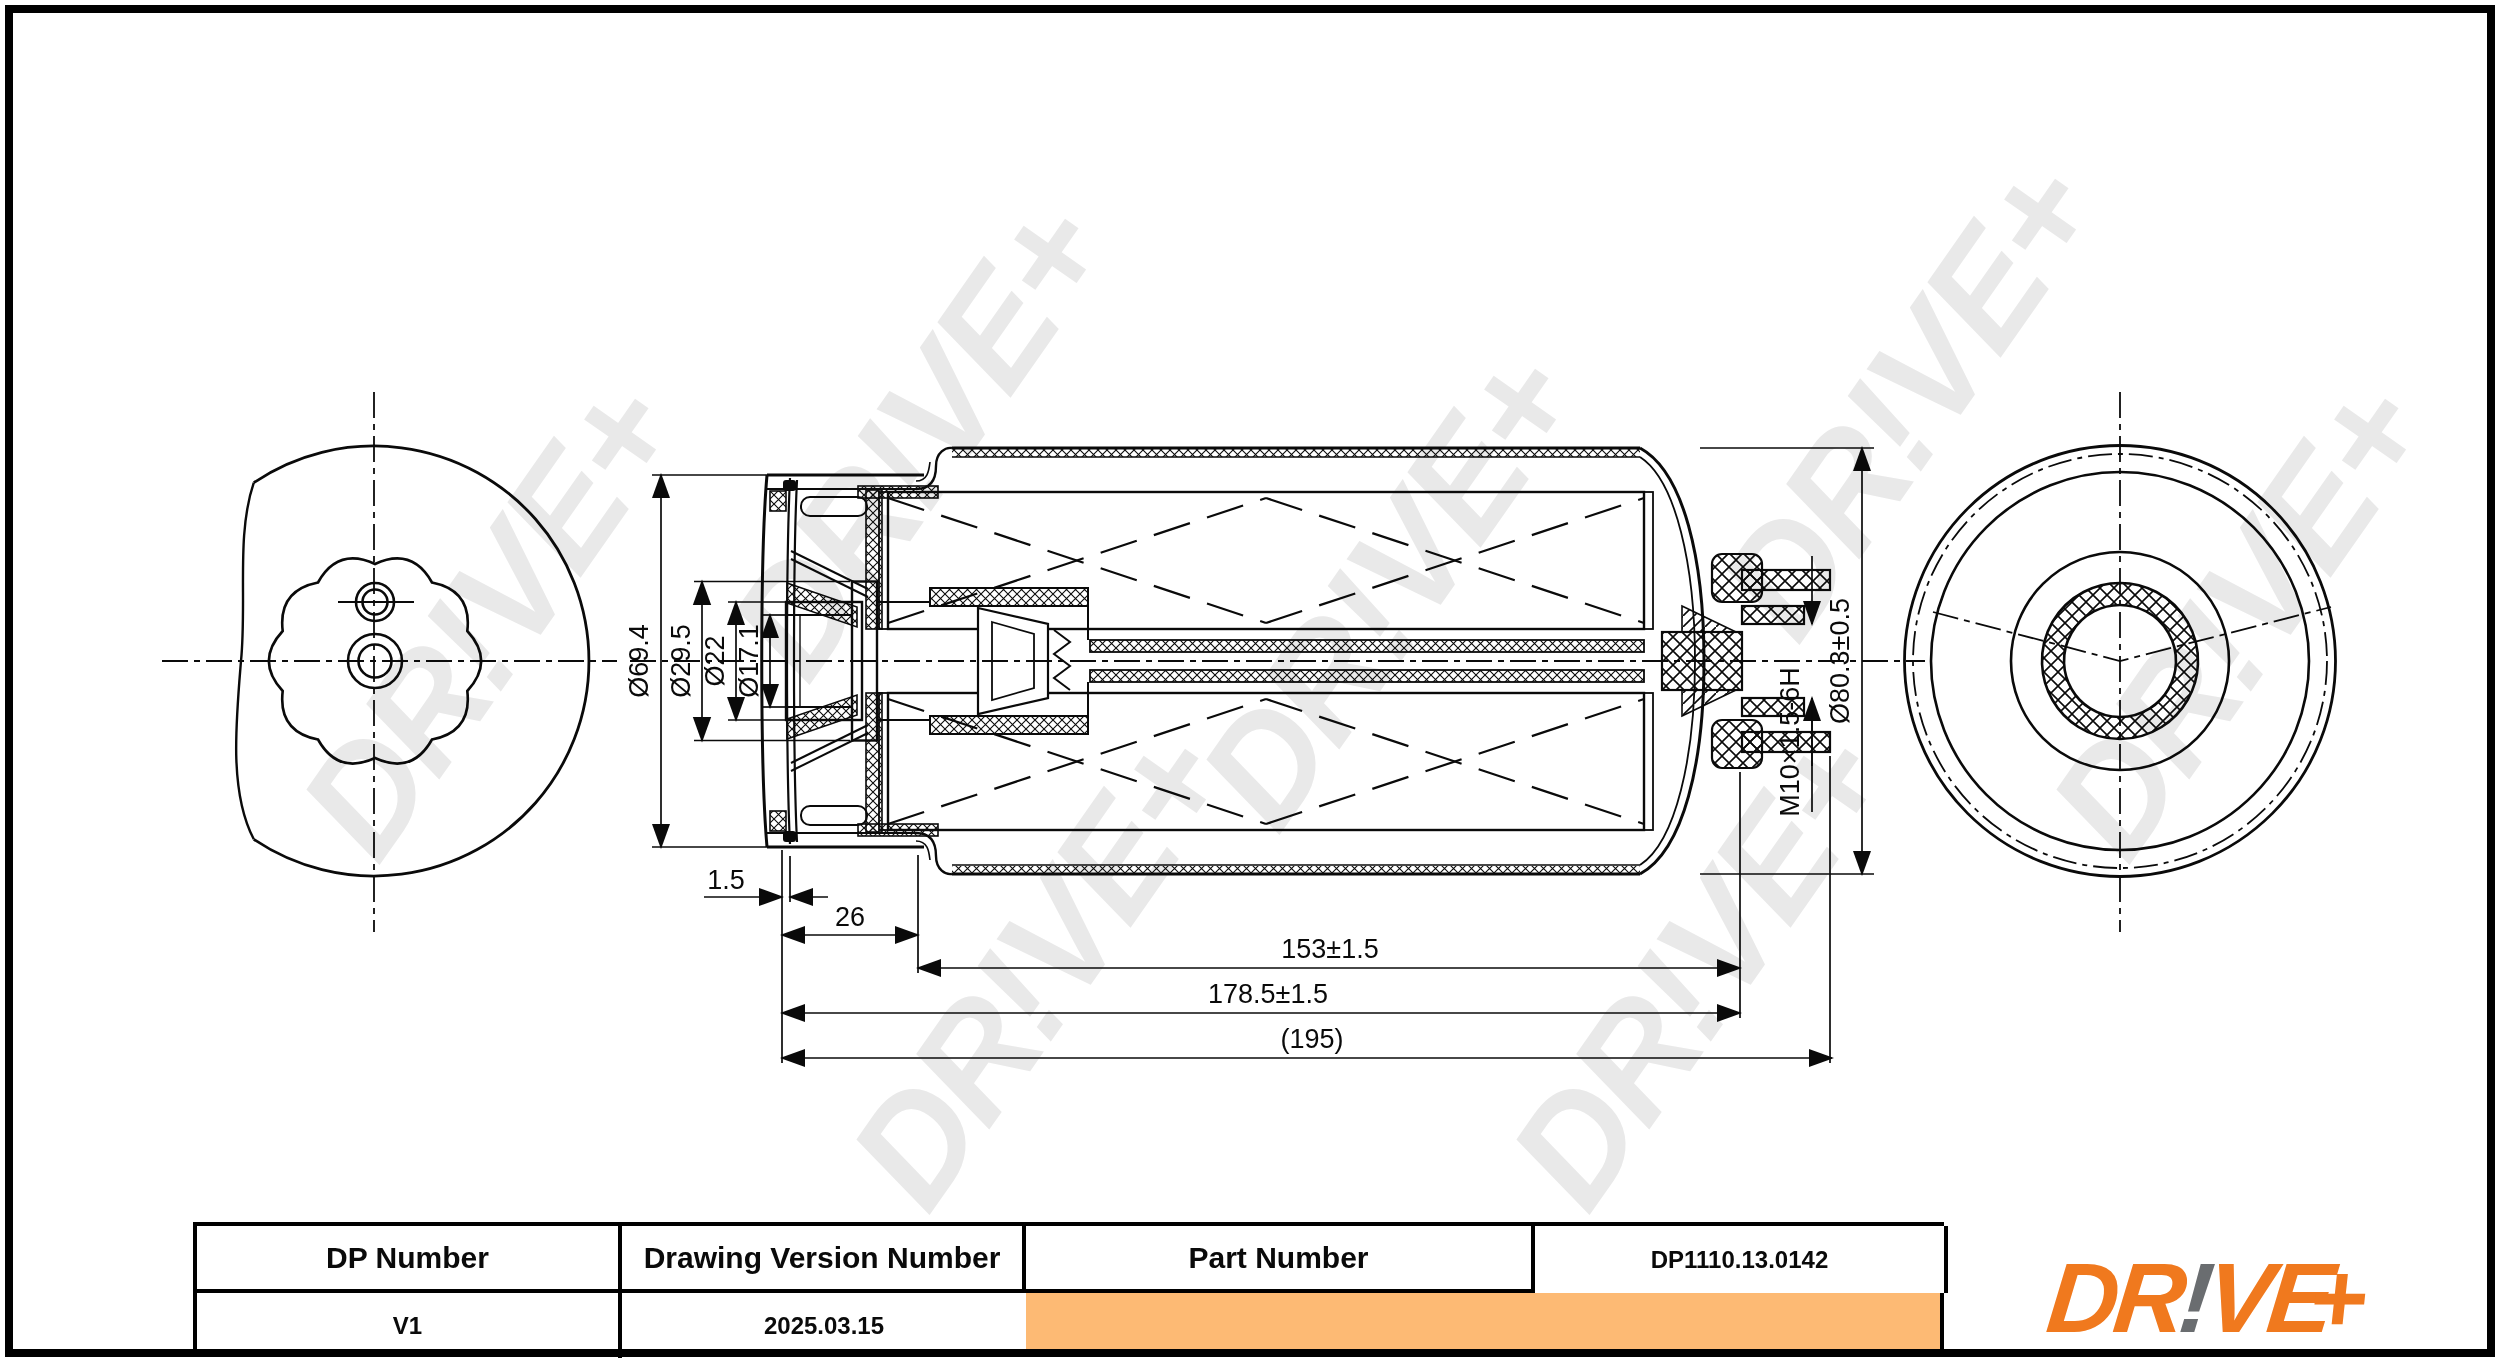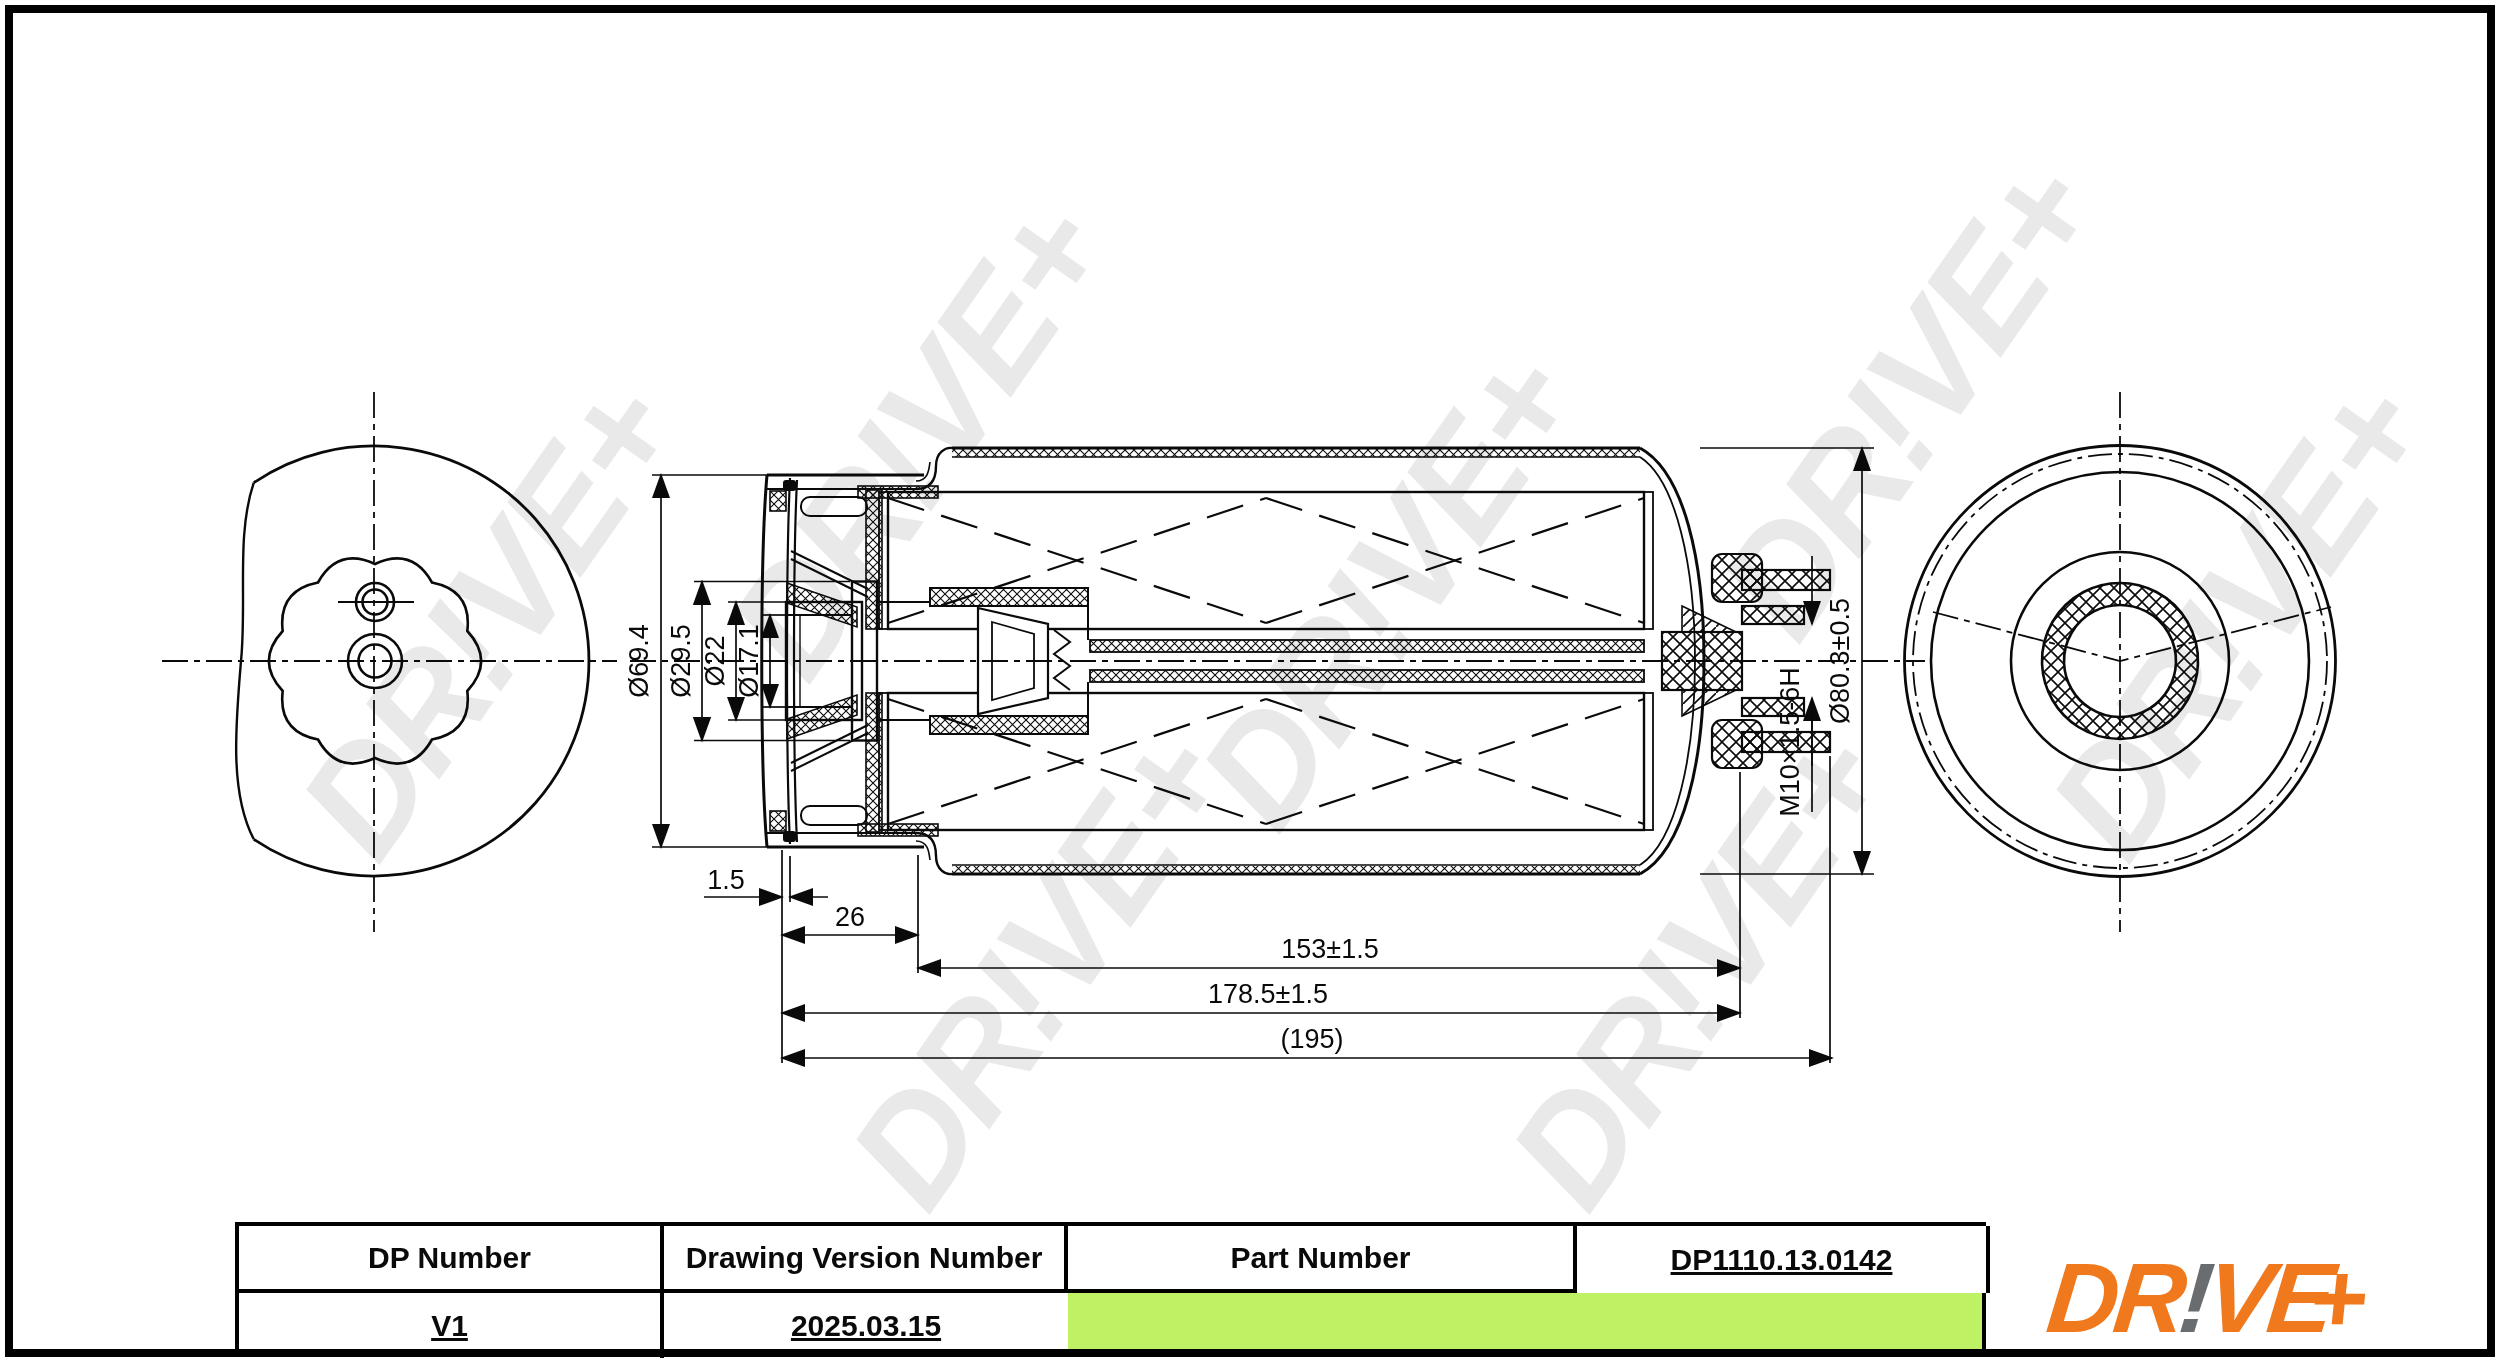--- a/index.html
+++ b/index.html
@@ -5,28 +5,28 @@
   html,body{margin:0;padding:0;background:#fff;}
   #sheet{position:relative;width:2500px;height:1362px;background:#fff;overflow:hidden;
          font-family:"Liberation Sans", sans-serif;}
   #frame{position:absolute;left:5px;top:5px;right:5px;bottom:5px;border:8px solid #000;pointer-events:none;}
   svg{position:absolute;left:0;top:0;}
   svg text{font-family:"Liberation Sans", sans-serif;font-size:27px;fill:#0a0a0a;}
   .wm{font-size:150px;font-weight:bold;font-style:italic;fill:#e9e9e9;letter-spacing:-4px;}
   
   #titleblock{position:absolute;left:193px;top:1222px;width:1751px;height:132px;
     display:grid;grid-template-columns:425px 404px 509px 413px;grid-template-rows:67px 65px;
-    border:4px solid #000;box-sizing:border-box;background:#bef264;margin-left:42px;}
+    border:4px solid #000;box-sizing:border-box;background:#fdba74;}
   #titleblock .cell{border-right:4px solid #000;border-bottom:4px solid #000;
     display:flex;align-items:center;justify-content:center;box-sizing:border-box;
     font-weight:bold;color:#0a0a0a;background:#fff;}
   #titleblock .cell.lastcol{border-right:none;}
   #titleblock .cell.valrow{border-bottom:none;}
   #titleblock .hdr{font-size:30px;}
-  #titleblock .val{font-size:30px;text-decoration:underline;}
+  #titleblock .val{font-size:24px;}
   
   #logo{position:absolute;left:1962px;top:1246px;width:486px;height:104px;
     display:flex;align-items:center;justify-content:center;
     font-size:99px;font-weight:bold;font-style:italic;letter-spacing:-5px;
     transform:skewX(-6deg);white-space:nowrap;}
   #logo .bang{margin:0 -1px;}
   #logo .plus{margin-left:-20px;}
 </style>
 </head>
 <body>

